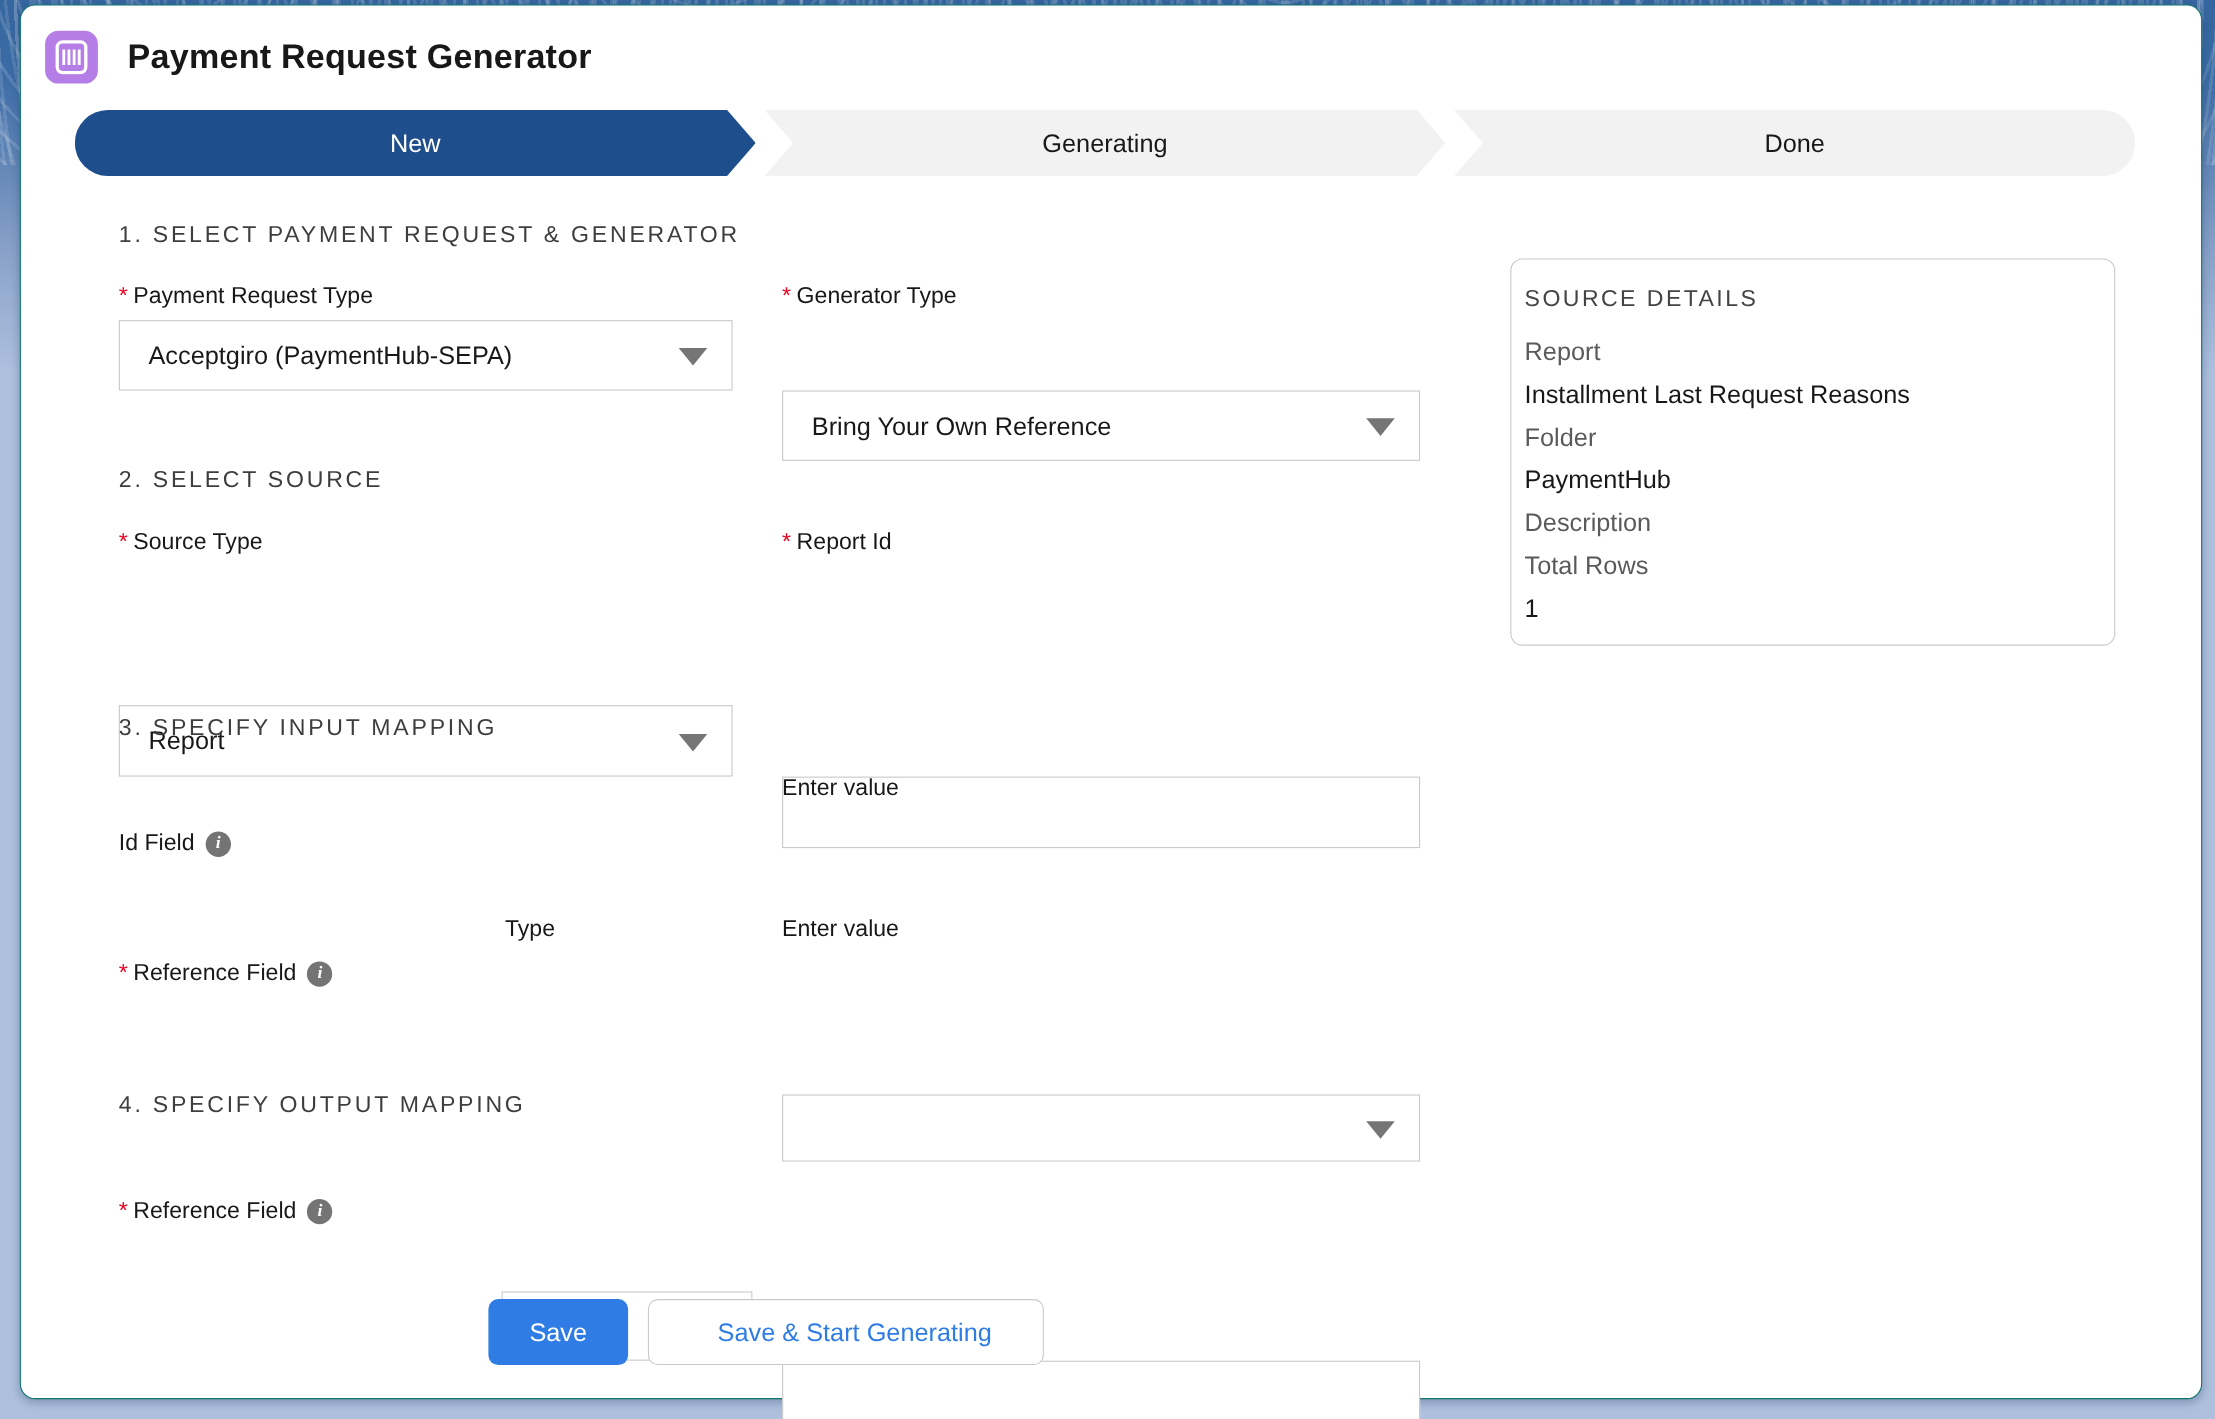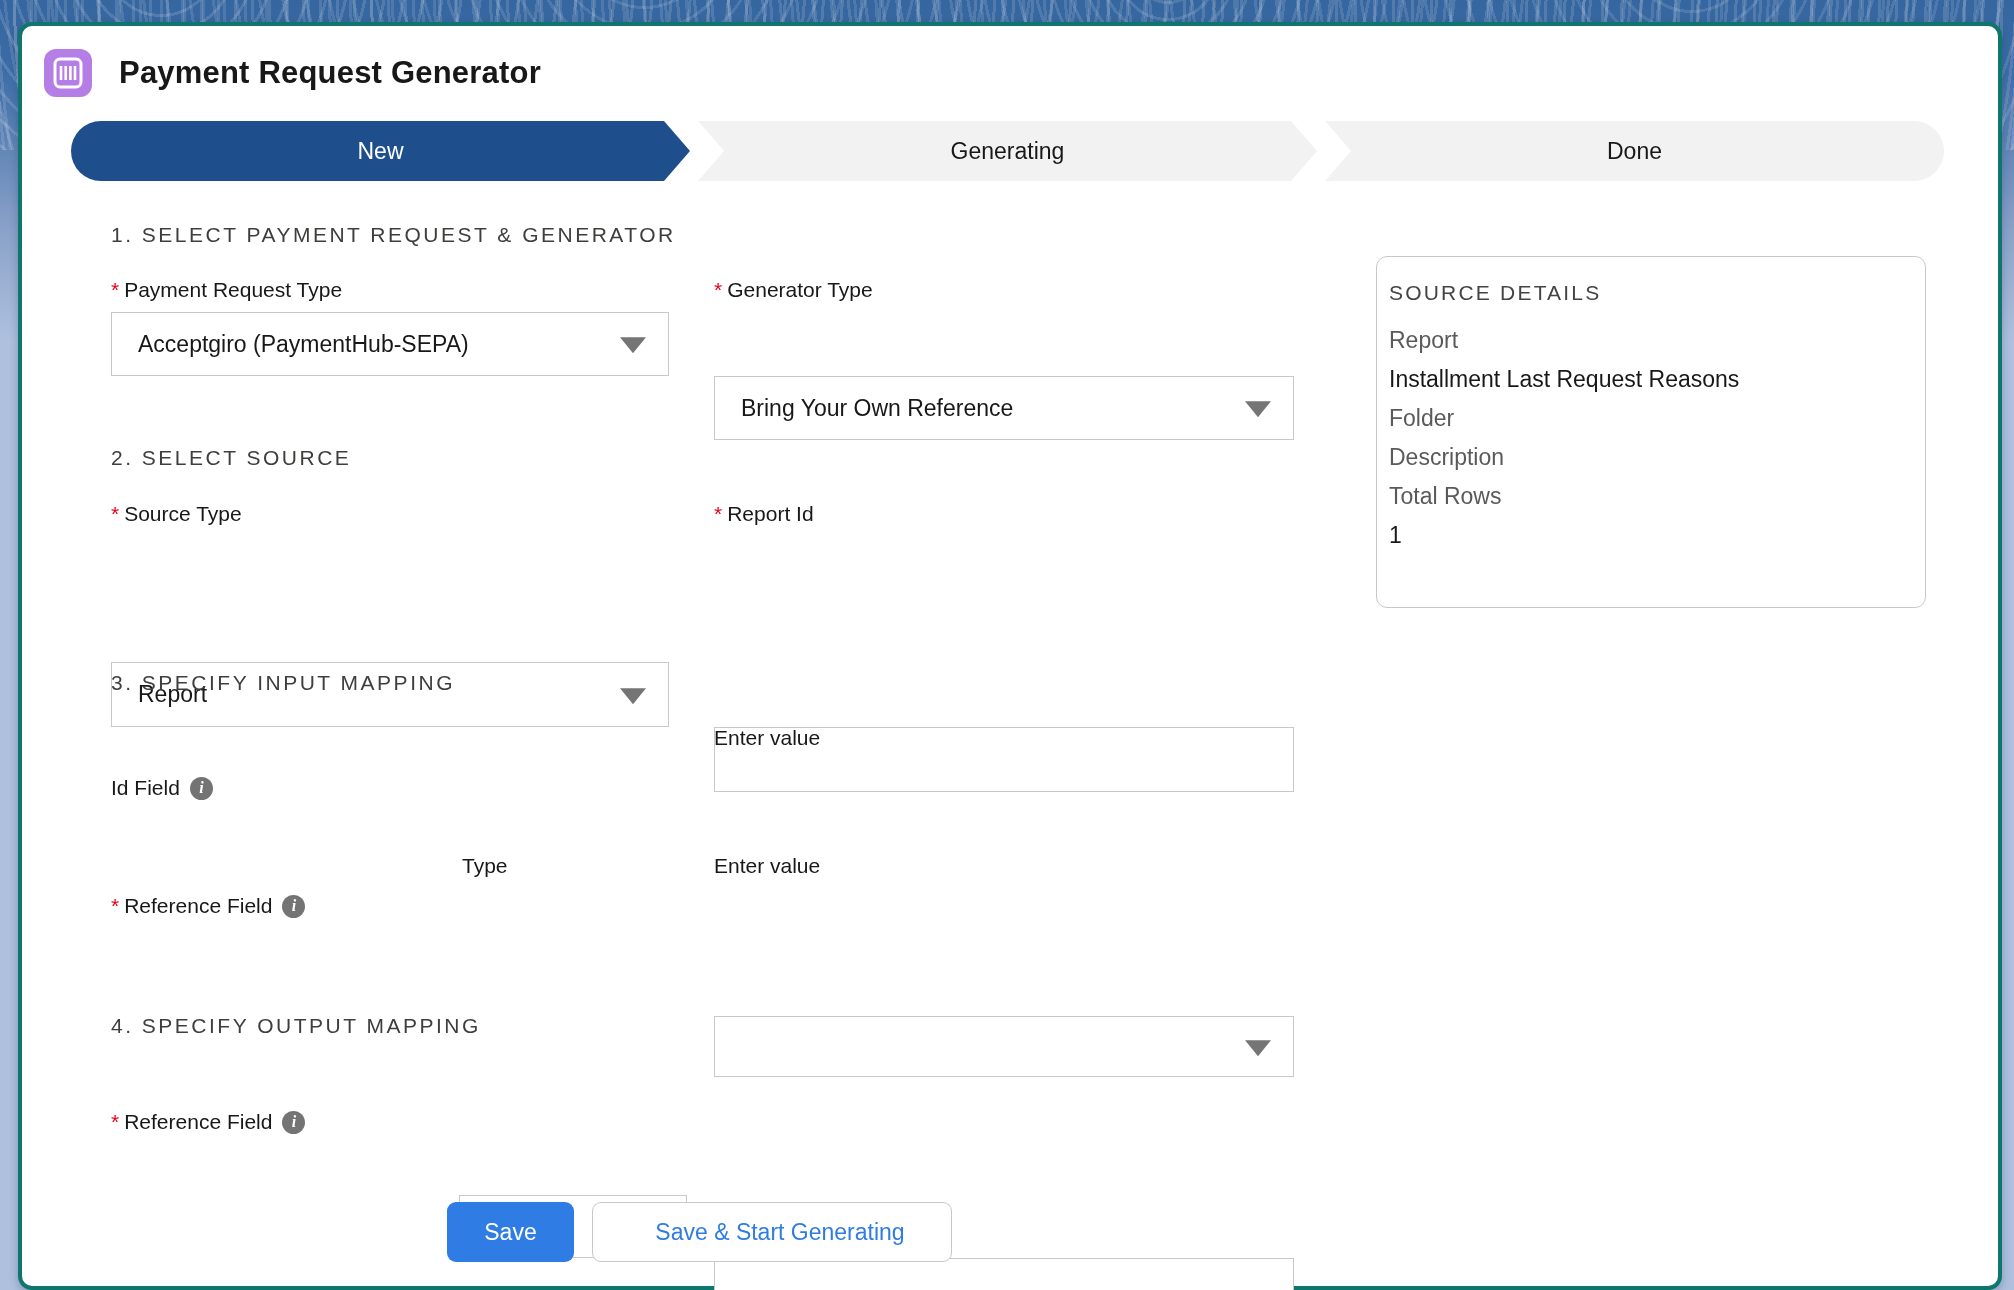--- a/index.html
+++ b/index.html
@@ -12,22 +12,22 @@
   
   .bg-pattern {
     position:absolute; top:0; left:0; width:2014px; height:150px;
     background-image:
       repeating-radial-gradient(circle at 8% -40px, transparent 0 16px, rgba(255,255,255,.14) 16px 19px),
       repeating-radial-gradient(circle at 32% -60px, transparent 0 20px, rgba(255,255,255,.12) 20px 23px),
       repeating-radial-gradient(circle at 58% -30px, transparent 0 14px, rgba(255,255,255,.13) 14px 17px),
       repeating-radial-gradient(circle at 84% -50px, transparent 0 18px, rgba(255,255,255,.12) 18px 21px);
   }
   .card {
-    position:absolute; left:18px; top:22px; width:1984px; height:1268px;
-    background:#ffffff; border:4px solid #0f766e; border-radius:14px;
+    position:absolute; left:18px; top:4px; width:1984px; height:1268px;
+    background:#ffffff; border:1px solid #0f766e; border-radius:14px;
     box-shadow: 0 3px 8px rgba(21,42,78,.28);
   }
   .card > * { position:absolute; }
 
   
   .hdr-icon {
     left:22px; top:23px; width:48px; height:48px; border-radius:12px;
     background:#b57de6; display:flex; align-items:center; justify-content:center;
   }
   .hdr-title { left:97px; top:23px; height:48px; line-height:48px;
@@ -134,20 +134,21 @@
   <div class="box" style="left:692px; top:286px; width:580px; height:64px;">
     <span>Bring Your Own Reference</span>
     <span class="tri"></span>
   </div>
 
   <div class="src-box">
     <div class="src-hdr">SOURCE DETAILS</div>
     <div class="src-line lbl">Report</div>
     <div class="src-line val">Installment Last Request Reasons</div>
     <div class="src-line lbl">Folder</div>
+    <div class="src-line val">PaymentHub</div>
     <div class="src-line lbl">Description</div>
     <div class="src-line lbl">Total Rows</div>
     <div class="src-line val">1</div>
   </div>
 
   <div class="sec-hdr" style="top:420px;">2. SELECT SOURCE</div>
 
   <div class="fld-label" style="left:89px; top:476px;">
     <span class="req">*</span>
     <span>Source Type</span>

